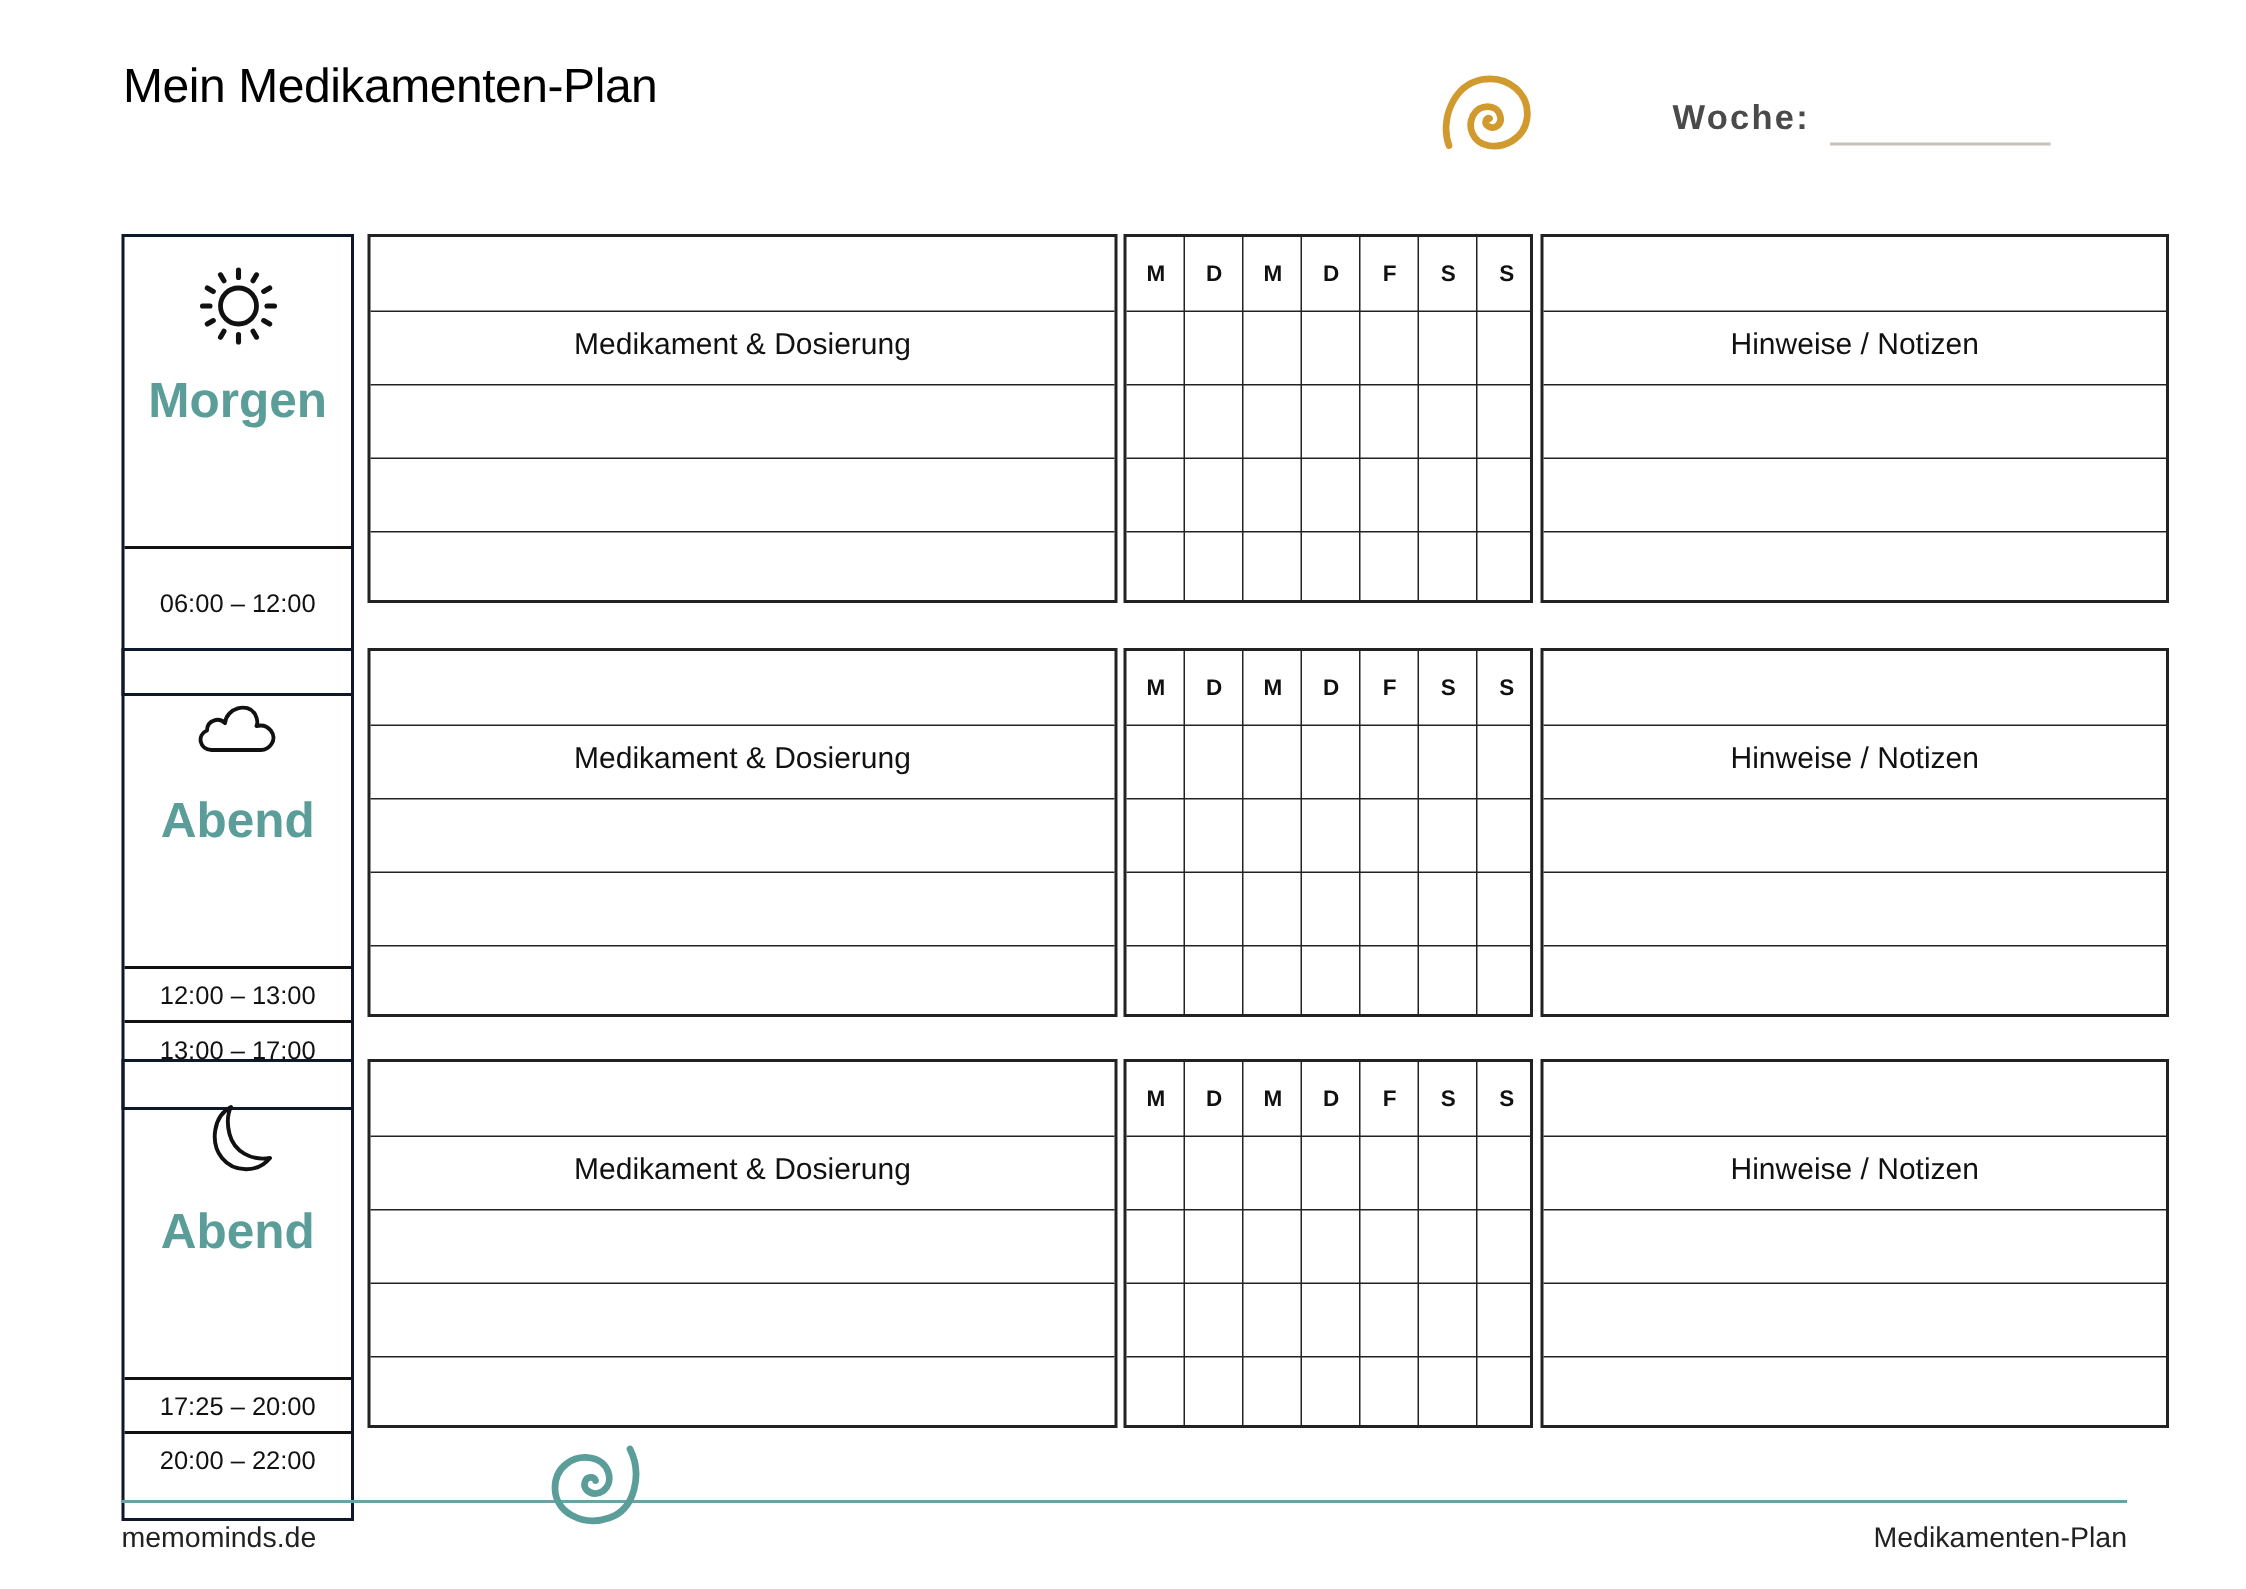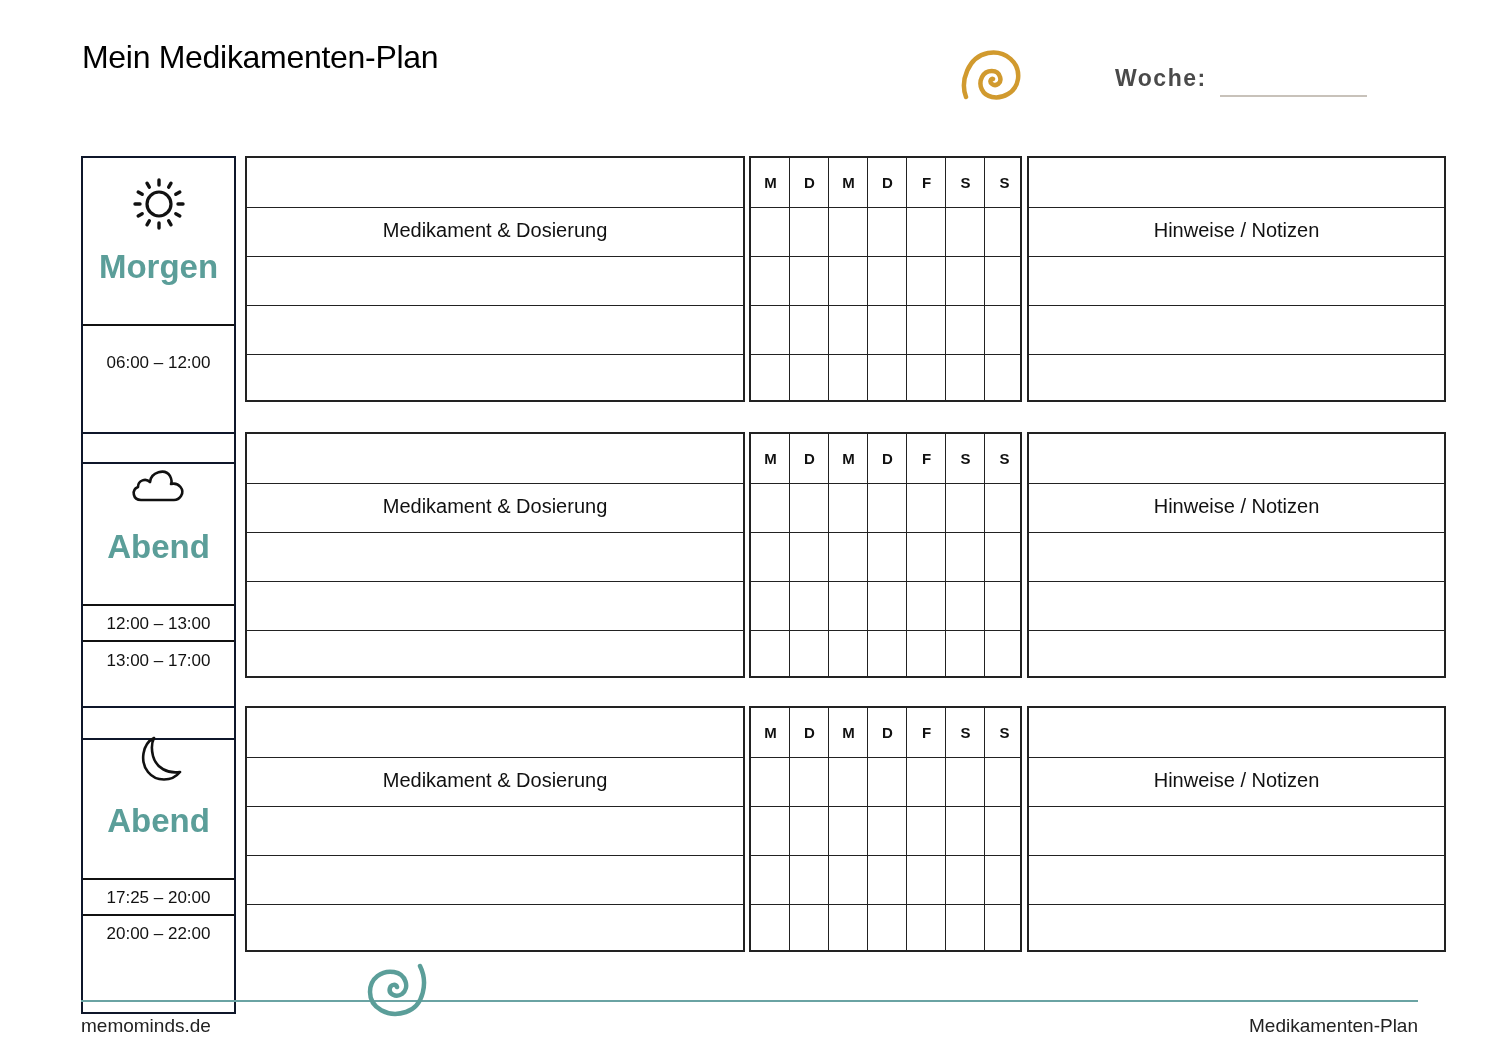--- a/index.html
+++ b/index.html
@@ -17,21 +17,21 @@
 
   .section { position: absolute; left: 81px; width: 1337px; height: 248px; }
   .s0 { top: 155px; } .s1 { top: 431px; } .s2 { top: 705px; }
 
   .tcell { position: absolute; left: 0; top: 1px; width: 155px; height: 308px; border: 2px solid #0f172a;
            box-sizing: border-box; }
   .tcell .icon { position: absolute; left: 0; right: 0; top: 18px; text-align: center; height: 54px; }
   .tcell .label { position: absolute; left: 0; right: 0; text-align: center; font-size: 33px;
                   font-weight: bold; color: #5b9e99; font-family: "Liberation Sans", sans-serif; }
   .tcell .slot { position: absolute; left: 0; right: 0; border-top: 2px solid #111; text-align: center;
-                 font-size: 17px; color: #111; font-family: "Liberation Sans", sans-serif; }
+                 font-size: 17px; color: #111; font-family: "Liberation Sans", sans-serif; margin-top: 40px; }
 
   .grid { position: absolute; border: 2px solid #222; box-sizing: border-box; top: 1px; height: 246px; }
   .grid .row { position: absolute; left: 0; right: 0; border-top: 1.5px solid #222; }
   .grid .vcol { position: absolute; top: 0; bottom: 0; border-left: 1.5px solid #222; }
   .grid .hdr { position: absolute; top: 0; left: 0; right: 0; height: 49px; display: flex;
                align-items: center; justify-content: center; font-weight: normal; font-size: 20px;
                font-family: "Liberation Sans", sans-serif; margin-top: 48px; }
   .med { left: 164px; width: 500px; }
   .days { left: 668px; width: 273px; }
   .notes { left: 946px; width: 419px; }

